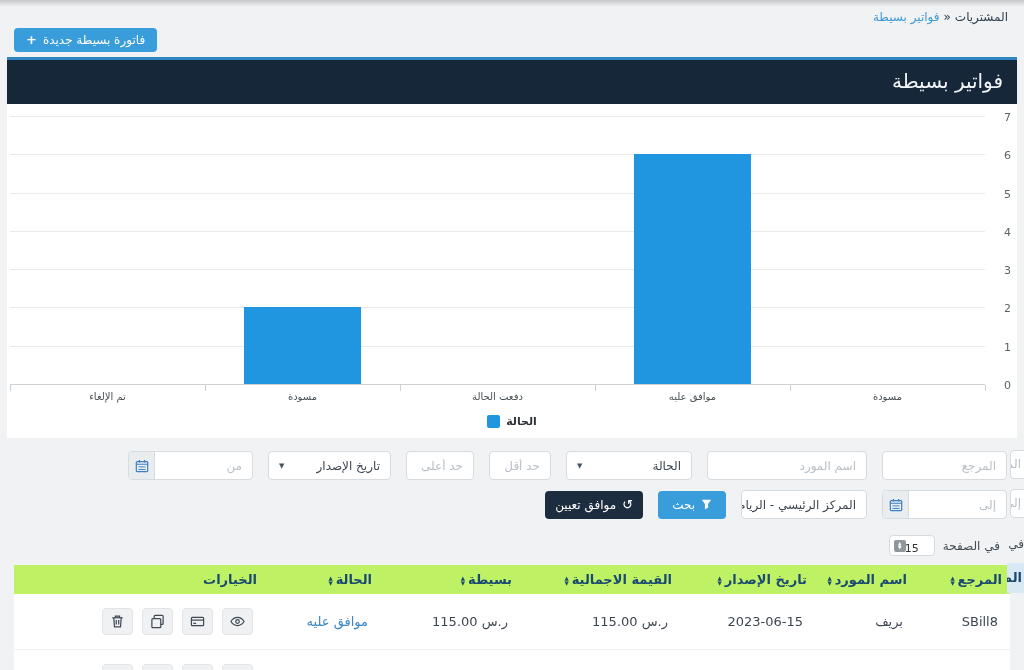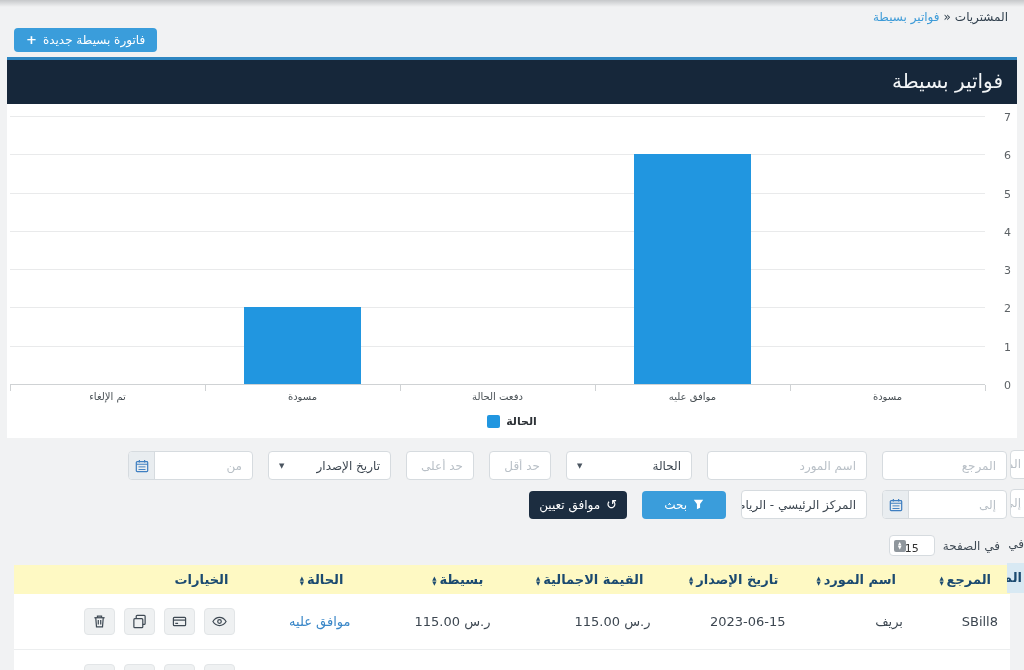--- a/index.html
+++ b/index.html
@@ -51,41 +51,41 @@
   .f-select .caret { font-size:7px; color:#4a5560; margin-right:6px; }
   .date-group { display:flex; border:1px solid #d6dbdf; border-radius:4px;
     background:#fff; overflow:hidden; height:29px; width:125px; }
   .date-group input { border:none; flex:1; min-width:0; padding:0 10px;
     font-family:inherit; font-size:12px; color:#3d4751; background:transparent; }
   .date-group input::placeholder { color:#b9c0c7; }
   .date-addon { width:26px; background:#e9edf0; border-right:1px solid #d6dbdf;
     display:flex; align-items:center; justify-content:center; cursor:pointer; }
 
   .btn-search { background:#3a9ddb; color:#fff; border:none; border-radius:4px;
-    font-family:inherit; font-size:12px; height:28px; padding:0 22px; cursor:pointer;
+    font-family:inherit; font-size:12px; height:28px; padding:0 14px; cursor:pointer;
     display:inline-flex; align-items:center; gap:6px; }
   .btn-reset { background:#1c2d40; color:#fff; border:none; border-radius:4px;
     font-family:inherit; font-size:12px; height:28px; padding:0 10px; cursor:pointer;
     display:inline-flex; align-items:center; gap:6px; }
   .reset-glyph { font-size:13px; line-height:1; }
 
   .per-page { display:flex; align-items:center; gap:8px; margin:16px 17px 0 0;
     font-size:12px; color:#3f4a54; }
   .pp-box { width:46px; height:21px; border:1px solid #d6dbdf; border-radius:4px;
     background:#fff; position:relative; display:flex; align-items:flex-end;
     justify-content:center; font-size:11px; color:#333; cursor:text; }
   .pp-stepper { position:absolute; left:4px; top:4px; width:12px; height:12px;
     background:#8f969c; border-radius:2px; color:#fff; display:flex;
     flex-direction:column; align-items:center; justify-content:center; cursor:pointer; }
   .pp-stepper span { font-size:4.5px; line-height:4.5px; display:block; }
 
   .table-wrap { margin:9px 7px 0; }
   table { width:100%; border-collapse:collapse; background:#fff; }
-  thead th { background:#fef9c3; color:#1b4a70; font-size:13px; font-weight:bold;
-    padding:7px 19px; text-align:right; white-space:nowrap; }
+  thead th { background:#bef264; color:#1b4a70; font-size:13px; font-weight:bold;
+    padding:7px 8px; text-align:right; white-space:nowrap; }
   .sort { display:inline-flex; flex-direction:column; vertical-align:middle;
     margin-inline-start:3px; }
   .sort span { font-size:5.5px; line-height:4.5px; display:block; color:#1b4a70; }
   tbody td { padding:14px 12px; font-size:13px; color:#3d4751;
     border-bottom:1px solid #eceeef; text-align:right; white-space:nowrap; }
   .status-link { color:#3a87c8; text-decoration:none; cursor:pointer; }
   .actions { display:flex; gap:9px; }
   .action-btn { width:31px; height:27px; background:#eff1f2; border:1px solid #e2e5e7;
     border-radius:4px; display:flex; align-items:center; justify-content:center;
     cursor:pointer; padding:0; }

